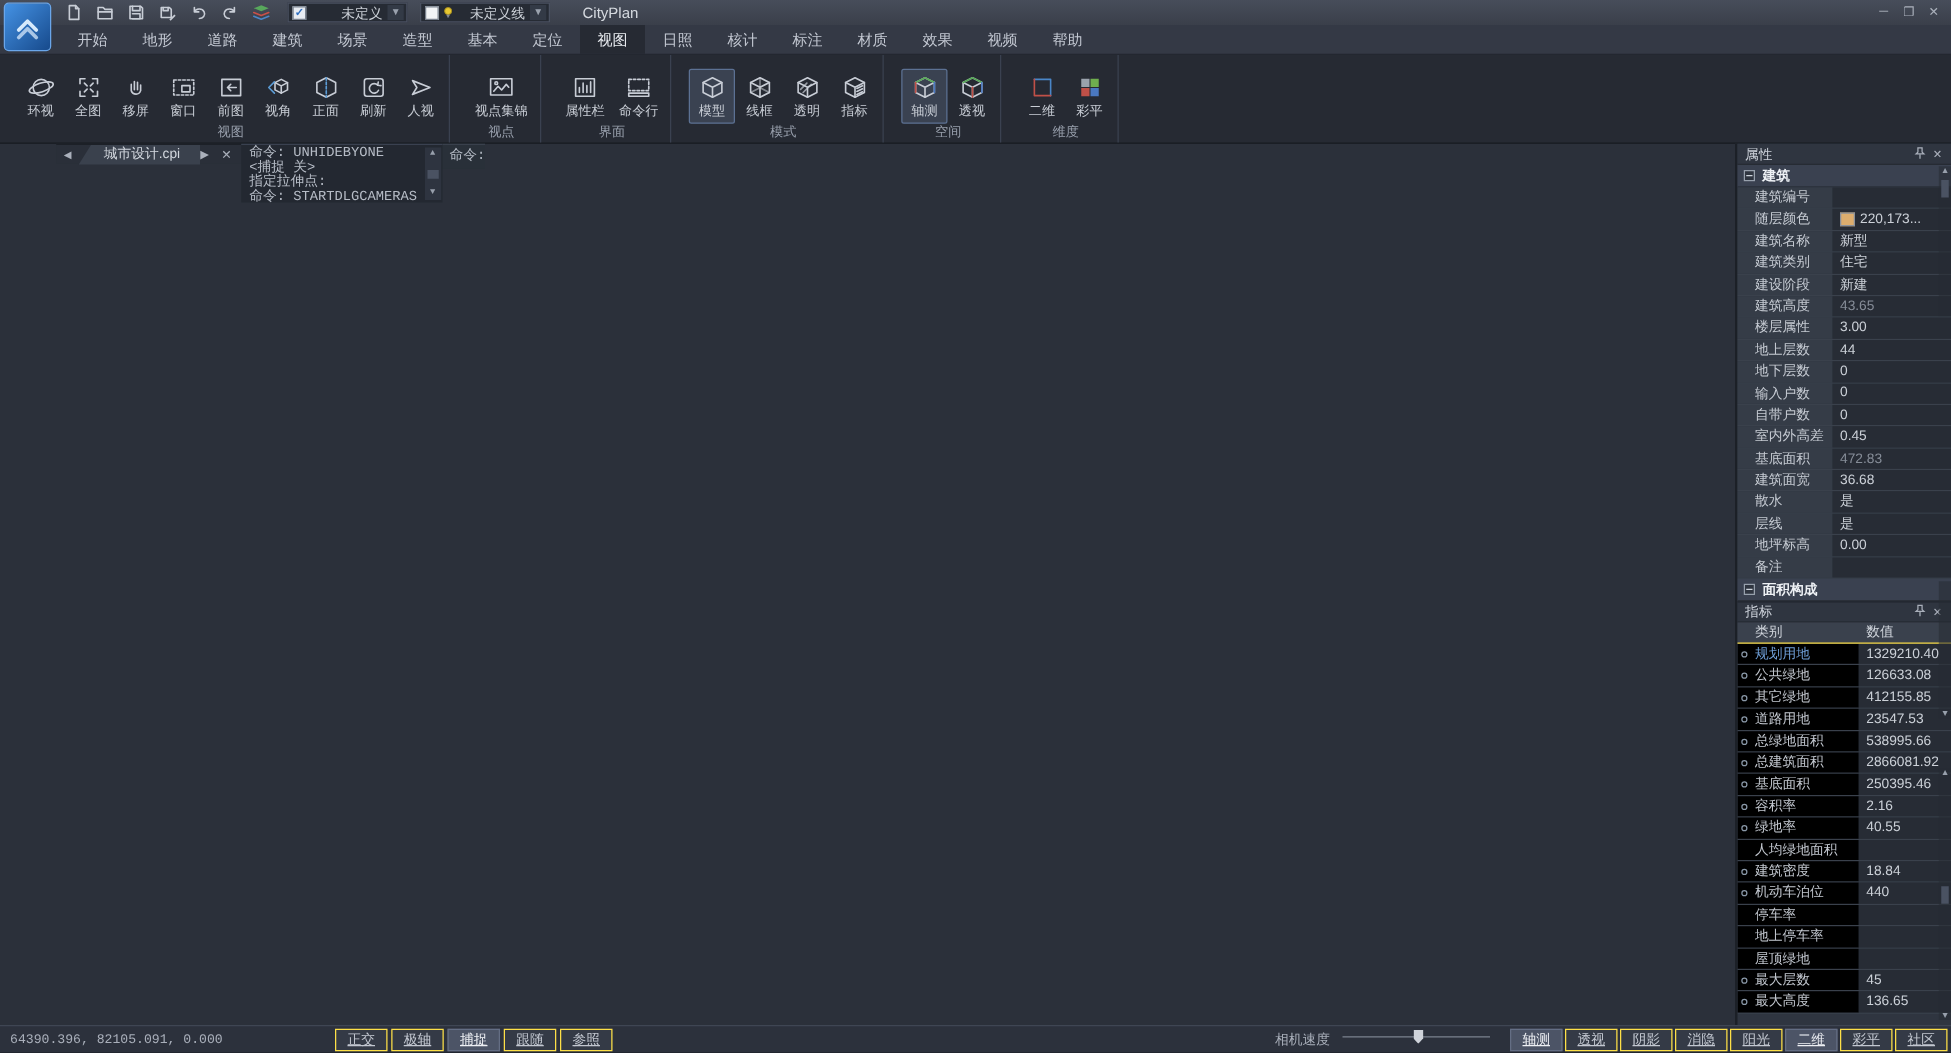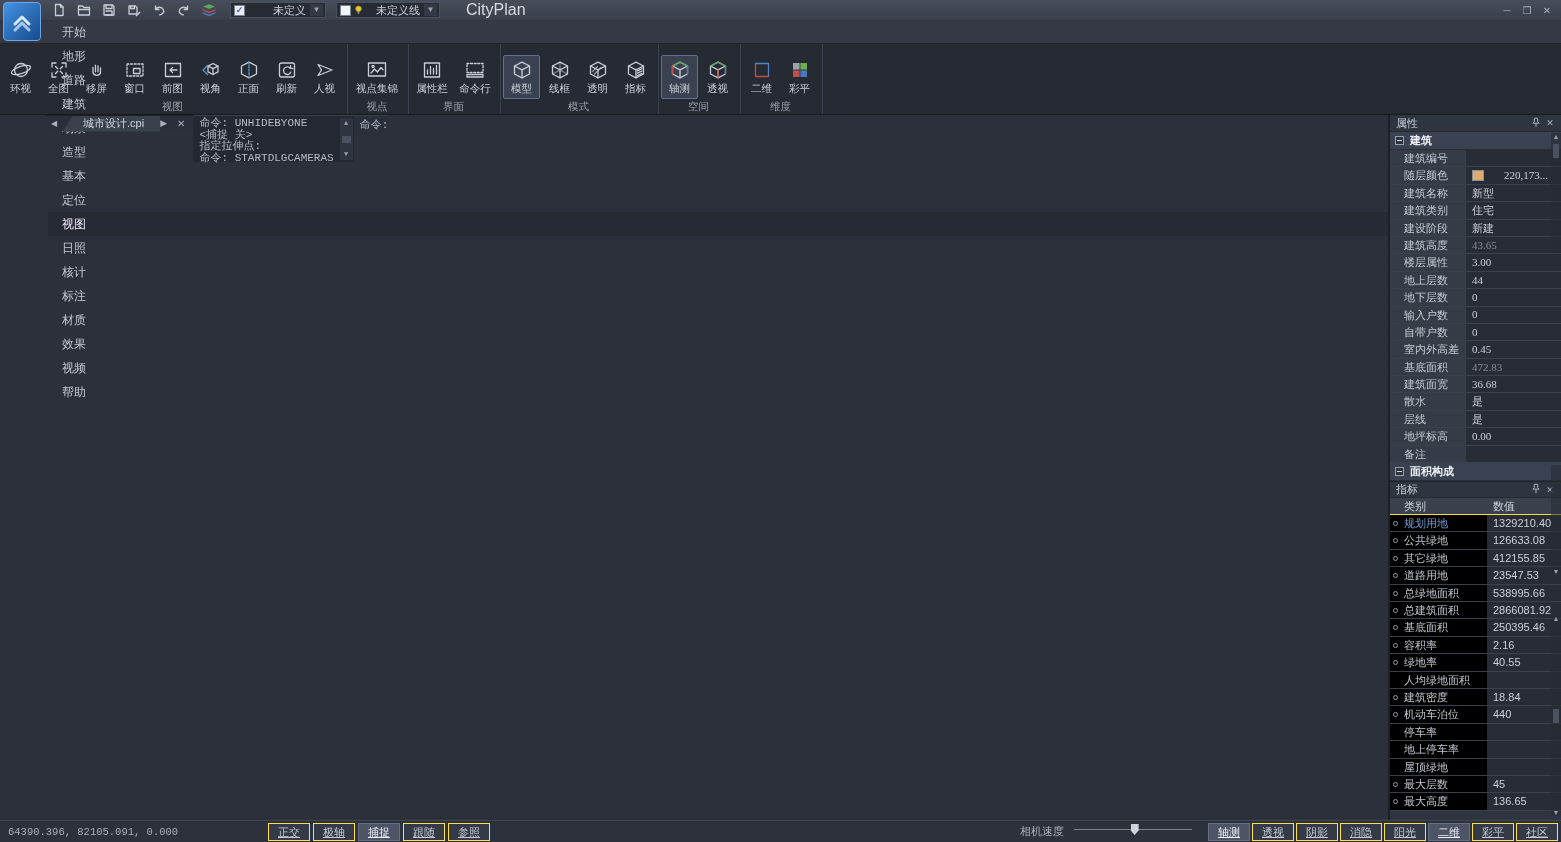--- a/index.html
+++ b/index.html
@@ -9,32 +9,32 @@
   
   .titlebar{height:20px;display:flex;align-items:center;background:linear-gradient(#474d5a,#3a3f4a);padding-left:50px;font-size:11px;}
   .app-logo{position:absolute;left:3px;top:2px;width:38px;height:39px;border-radius:4px;background:linear-gradient(135deg,#4492e4,#174a8c);border:1px solid #6aa6ea;display:flex;align-items:center;justify-content:center;z-index:9;}
   .qat{display:flex;align-items:center;gap:7px;margin-right:12px;}
   .qat .qbtn{width:18px;height:16px;display:flex;align-items:center;justify-content:center;border-radius:2px;}
   .combo{display:flex;align-items:center;height:16px;background:#262b34;border:1px solid #4a5160;margin-right:10px;padding:0 2px 0 3px;color:#ccd1d8;}
   .combo .ctext{padding:0 4px;flex:1;white-space:nowrap;text-align:right;}
   .combo .carrow{width:13px;text-align:center;color:#9aa2ae;font-size:8px;background:#333a46;height:12px;line-height:12px;}
   .cchk{width:11px;height:11px;background:#e8ecf2;border:1px solid #7a828e;display:flex;align-items:center;justify-content:center;font-size:9px;color:#2f6fc0;font-weight:bold;}
   .cswatch{width:11px;height:11px;background:#f2f4f6;border:1px solid #7a828e;}
-  .apptitle{margin-left:16px;color:#d6dae0;font-size:16px;}
+  .apptitle{margin-left:16px;color:#d6dae0;font-size:12px;}
   .wincontrols{margin-left:auto;display:flex;margin-right:4px;}
   .wincontrols span{width:20px;text-align:center;font-size:10px;color:#aab0bb;cursor:default;}
 
   
-  .tabrow{height:24px;display:flex;align-items:stretch;background:#343945;padding-left:48px;border-bottom:1px solid #232730;flex-direction:column;}
+  .tabrow{height:24px;display:flex;align-items:stretch;background:#343945;padding-left:48px;border-bottom:1px solid #232730;}
   .rtab{padding:0 14px;line-height:24px;font-size:12px;color:#c3c8d2;cursor:default;}
   .rtab.active{background:#262a33;color:#eaedf2;}
 
   
   .ribbon{height:71px;background:#262a33;display:flex;border-bottom:1px solid #171b21;}
-  .rgroup{display:flex;flex-direction:column;border-right:1px solid #3a4150;padding:1px 2px 0 0;}
+  .rgroup{display:flex;flex-direction:column;border-right:1px solid #3a4150;padding:1px 2px 0 12px;}
   .rg-buttons{display:flex;align-items:flex-end;flex:1;gap:1px;padding:2px 2px 0 2px;}
   .rbtn{width:37px;display:flex;flex-direction:column;align-items:center;gap:1px;padding:3px 0 2px;border:1px solid transparent;border-radius:2px;}
   .rbtn.wide{width:54px;}
   .rbtn.mid{width:42px;}
   .rbtn.active{background:#3a4251;border-color:#5c7193;}
   .rbtn .rbl{font-size:10.5px;color:#c9ced6;white-space:nowrap;}
   .rg-label{height:15px;text-align:center;font-size:10.5px;color:#99a0ad;line-height:14px;}
 
   
   .mainrow{display:flex;height:705px;}
@@ -72,23 +72,23 @@
   .rtoggles{display:flex;gap:2px;margin-right:3px;}
 
   
   .rightcol{width:173px;border-left:2px solid #1c2027;background:#2f3540;display:flex;flex-direction:column;font-size:11px;position:relative;}
   .phead{height:17px;display:flex;align-items:center;padding:0 4px 0 6px;color:#ccd1d9;background:#2f3540;border-bottom:1px solid #262b33;}
   .phead .ptitle{flex:1;}
   .phead .hic{width:14px;text-align:center;color:#aab0bb;font-size:9px;}
   .secrow{height:18px;background:#3a4150;color:#eef1f5;font-weight:bold;display:flex;align-items:center;gap:6px;padding-left:5px;border-bottom:1px solid #2a2f38;}
   .colbox{width:9px;height:9px;border:1px solid #97a0ac;position:relative;background:#2f3540;}
   .colbox::after{content:"";position:absolute;left:1px;right:1px;top:3px;height:1px;background:#cfd5dd;}
-  .prow{display:flex;height:17.4px;border-bottom:1px solid #3a414c;font-family:Liberation Serif, serif;}
+  .prow{display:flex;height:17.4px;border-bottom:1px solid #3a414c;}
   .plabel{width:76px;background:#353c47;padding-left:14px;line-height:16.5px;color:#c6cbd3;white-space:nowrap;overflow:hidden;}
-  .pvalue{flex:1;background:#272c35;padding:0 10px 0 6px;line-height:16.5px;color:#ccd1d8;display:flex;align-items:center;gap:20px;white-space:nowrap;overflow:hidden;}
+  .pvalue{flex:1;background:#272c35;padding:0 10px 0 6px;line-height:16.5px;color:#ccd1d8;display:flex;align-items:center;gap:4px;white-space:nowrap;overflow:hidden;}
   .pvalue.muted{color:#868d98;}
   .swatch{width:12px;height:11px;border:1px solid #8a919c;flex:0 0 auto;}
   .colhead{display:flex;height:17px;background:#3a414d;border-bottom:1px solid #fde047;color:#d0d5dc;}
   .colhead .c1{width:97px;padding-left:14px;line-height:16px;}
   .colhead .c2{flex:1;padding-left:6px;line-height:16px;}
   .irow{display:flex;height:17.4px;border-bottom:1px solid #3a414c;position:relative;}
   .irow .bullet{position:absolute;left:3px;top:6px;width:5px;height:5px;border:1px solid #8a98a8;border-radius:50%;}
   .ilabel{width:97px;background:#000000;padding-left:14px;line-height:16.5px;color:#c3c8d0;white-space:nowrap;overflow:hidden;}
   .ilabel.hl{color:#6f9fd8;}
   .ivalue{flex:1;background:#272c35;padding:0 10px 0 6px;line-height:16.5px;color:#ccd1d8;white-space:nowrap;overflow:hidden;}

